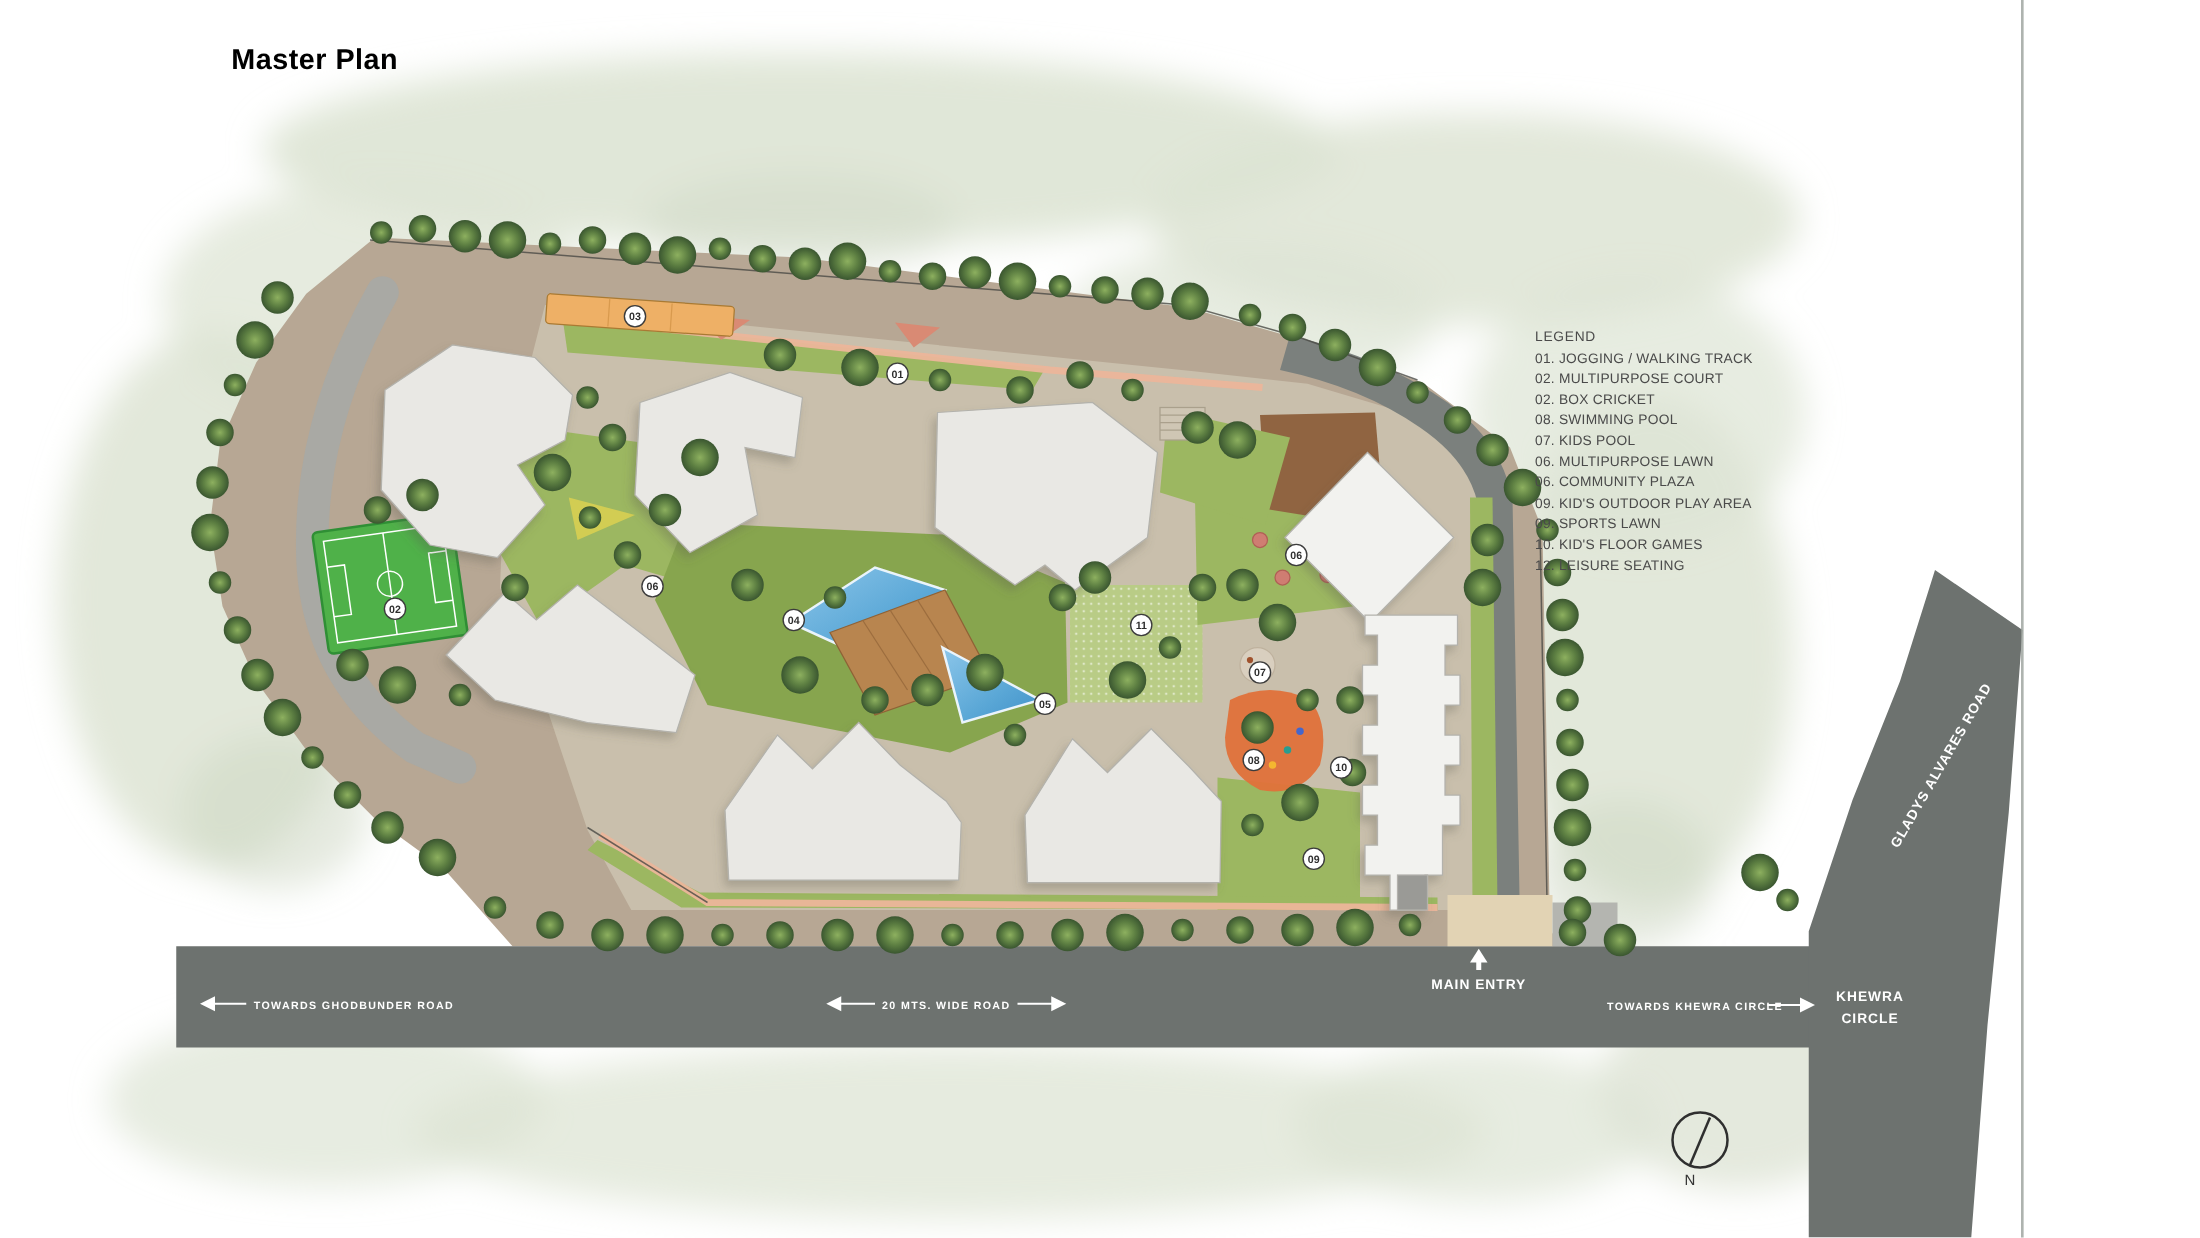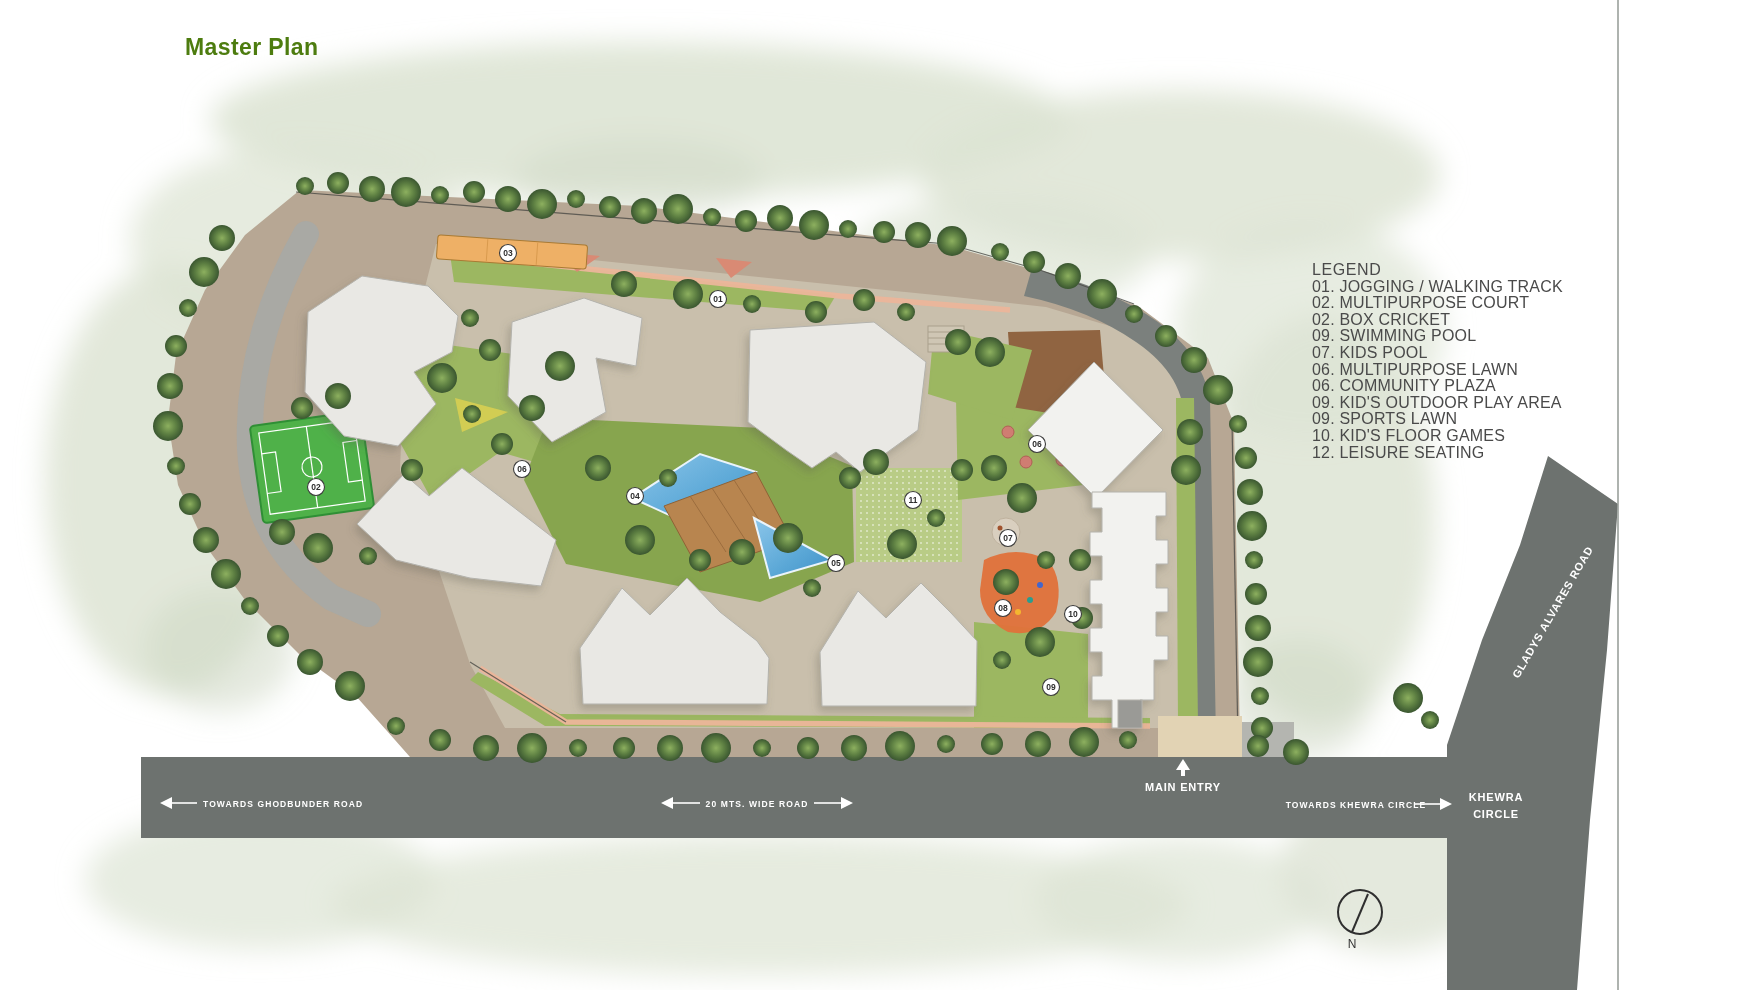--- a/index.html
+++ b/index.html
@@ -1,20 +1,20 @@
 <!DOCTYPE html>
 <html style="--road: #6d726f; --road2: #7b807d; --apron: #b7a794; --pavement: #c9bfac; --lawn: #9cb761; --lawn-dark: #87a54e; --lawn-light: #b9cc86; --track: #ecb59a; --pool: #5aa7d6; --deck: #b8854f; --court: #4fb149; --cricket: #eeb066; --playground: #e0713a; --building: #e9e8e4; --building-edge: #b3b2ac; --wash: #dde4d4;"><head>
 <meta charset="utf-8">
 <style>
   html,body{margin:0;padding:0;background:#ffffff;font-family:"Liberation Sans",sans-serif;}
   .stage{position:relative;width:1760px;height:990px;overflow:hidden;background:#fff;}
   .stage svg{position:absolute;left:0;top:0;}
   .page-title{position:absolute;left:185px;top:34px;font-size:23px;font-weight:700;
-    letter-spacing:.4px;color:#4d7c0f;}
-  .legend{position:absolute;left:1312px;top:262px;color:#4a4a4a;font-size:16px;
+    letter-spacing:.4px;color:#000000;}
+  .legend{position:absolute;left:1228px;top:262px;color:#4a4a4a;font-size:11px;
     line-height:16.6px;letter-spacing:.2px;}
   .legend-title{letter-spacing:.6px;}
   svg text{font-family:"Liberation Sans",sans-serif;}
   .roadlabel{fill:#ffffff;font-size:8.5px;font-weight:700;letter-spacing:1.1px;}
   .roadlabel-lg{fill:#ffffff;font-size:11px;font-weight:700;letter-spacing:.8px;}
   .badge-circle{fill:#ffffff;stroke:#3c3c3c;stroke-width:1.1;}
   .badge-num{fill:#2e2e2e;font-size:8.5px;font-weight:700;text-anchor:middle;}
   .north-label{fill:#333;font-size:12px;font-weight:400;text-anchor:middle;}
   .arrowline{stroke:#fff;stroke-width:1.6;}
   .arrowhead{fill:#fff;}
@@ -387,21 +387,21 @@
 </svg>
 
 <div class="page-title">Master Plan</div>
 
 <div class="legend">
   <div class="legend-title">LEGEND</div>
   <div>
         <div>01. JOGGING / WALKING TRACK</div>
         <div>02. MULTIPURPOSE COURT</div>
         <div>02. BOX CRICKET</div>
-        <div>09. SWIMMING POOL</div>
+        <div>08. SWIMMING POOL</div>
         <div>07. KIDS POOL</div>
         <div>06. MULTIPURPOSE LAWN</div>
         <div>06. COMMUNITY PLAZA</div>
         <div>09. KID'S OUTDOOR PLAY AREA</div>
         <div>09. SPORTS LAWN</div>
         <div>10. KID'S FLOOR GAMES</div>
         <div>12. LEISURE SEATING</div>
       </div>
 </div>
 

